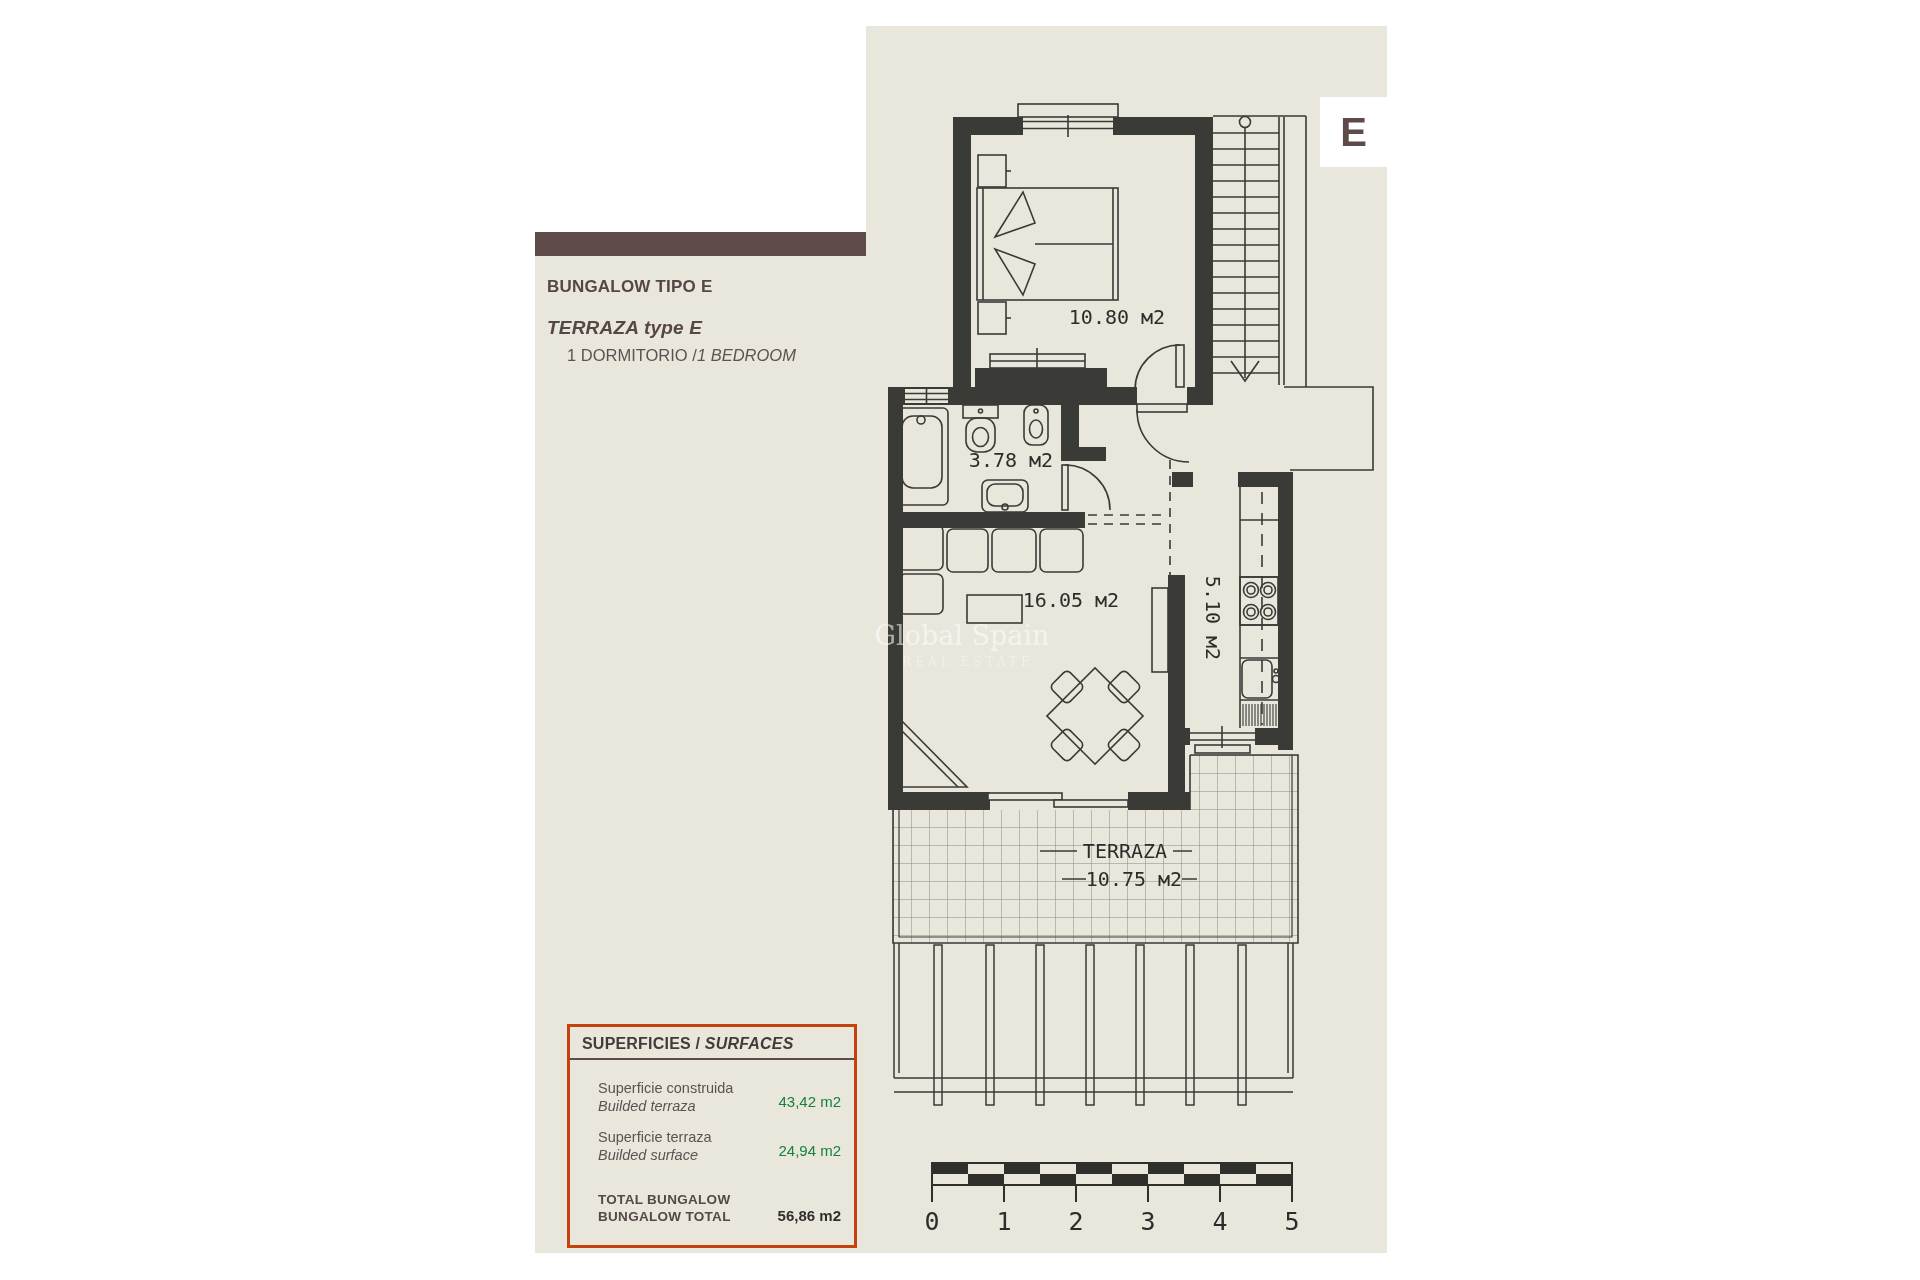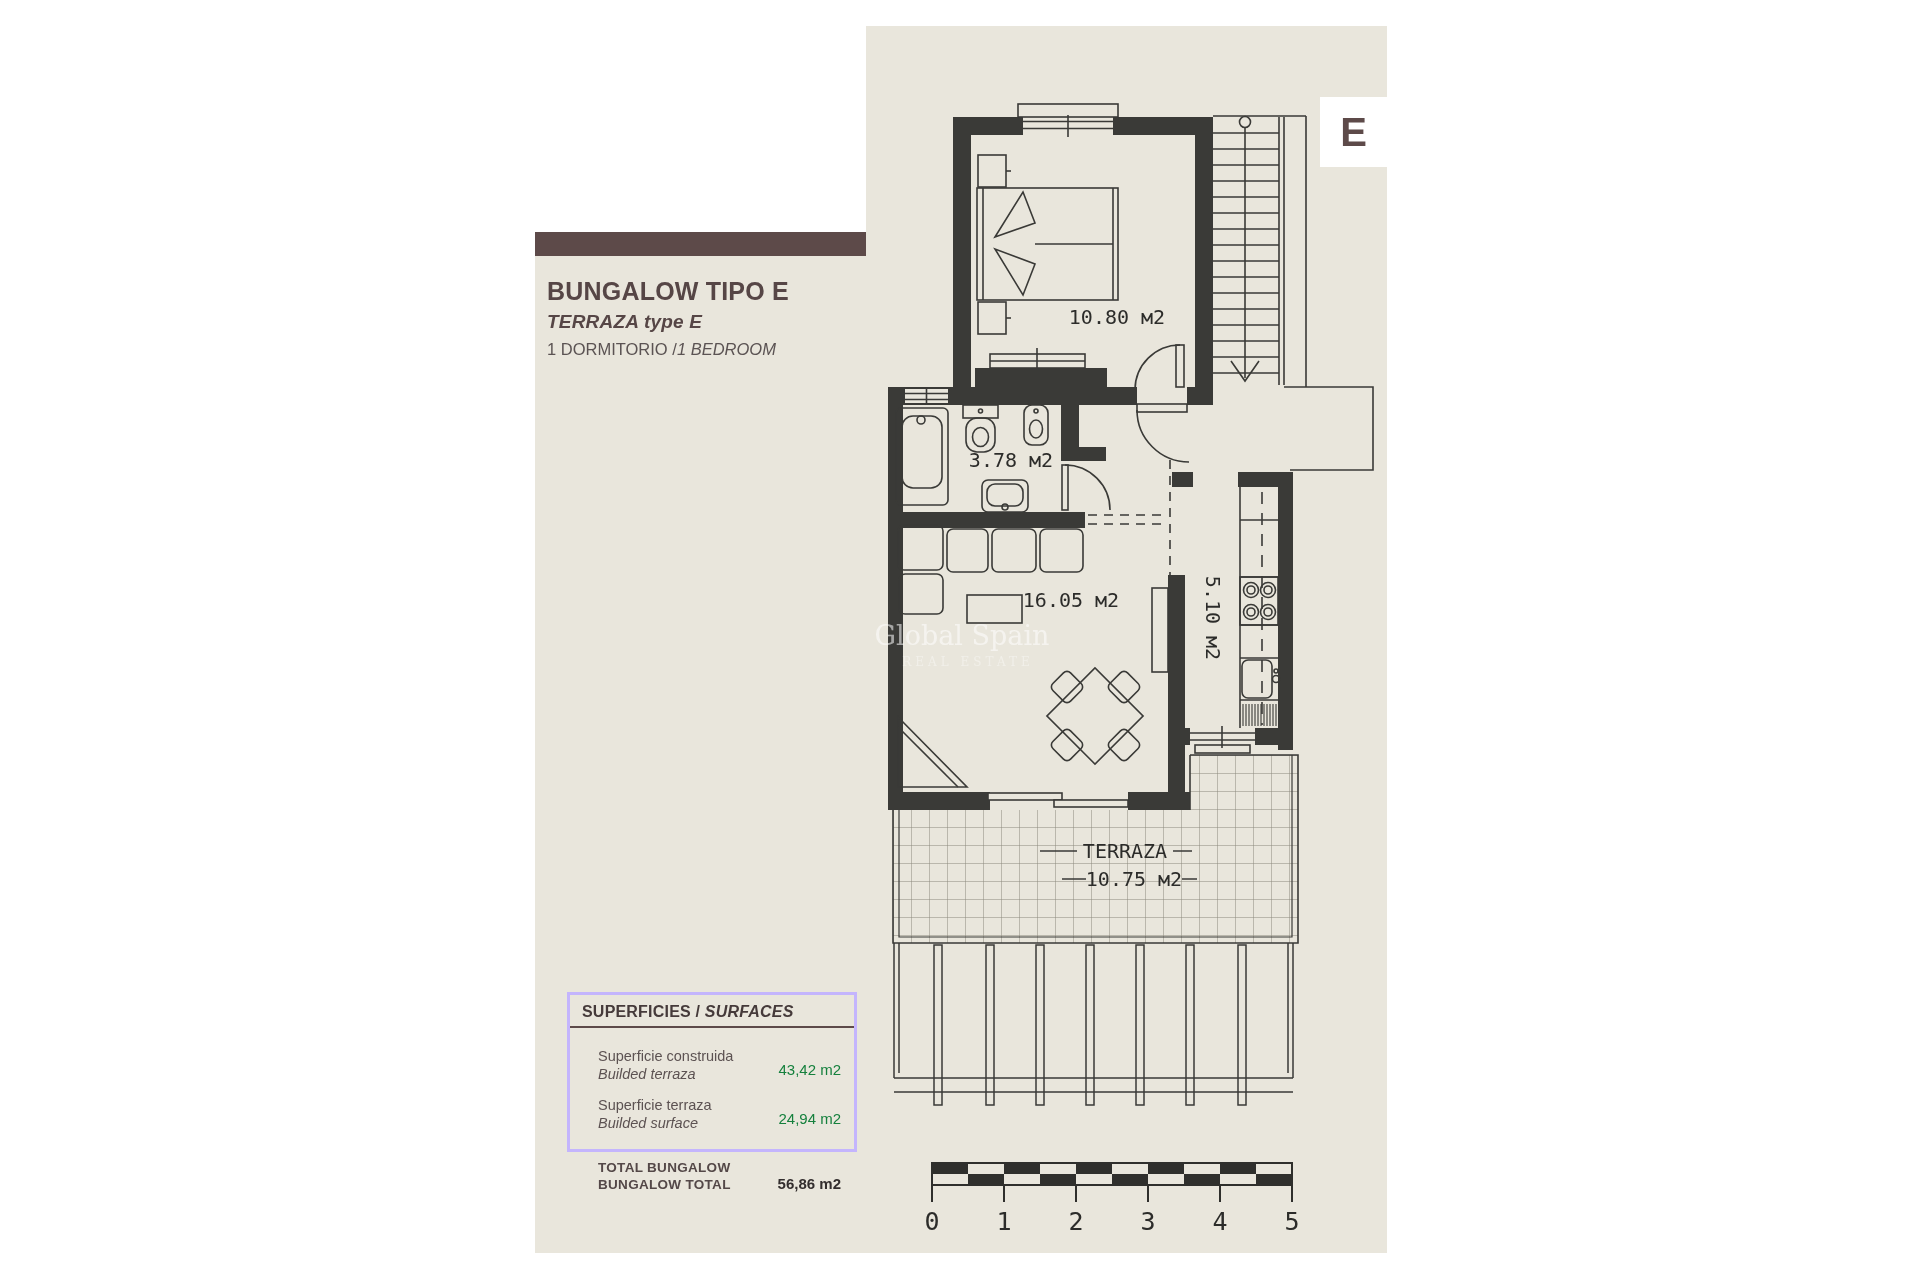--- a/index.html
+++ b/index.html
@@ -4,30 +4,30 @@
 <style>
   html,body{margin:0;padding:0;background:#ffffff;}
   .stage{position:relative;width:1920px;height:1280px;background:#ffffff;overflow:hidden;
          font-family:"Liberation Sans",sans-serif;}
   .beige{position:absolute;background:#e9e6dc;}
   #beige-right{left:866px;top:26px;width:521px;height:1227px;}
   #beige-left{left:535px;top:256px;width:331px;height:997px;}
   #brown-bar{position:absolute;left:535px;top:232px;width:331px;height:24px;background:#5d4a49;}
   
   .title-block{position:absolute;left:547px;top:277px;color:#564646;}
-  .title-block .t1{font-size:25px;font-weight:bold;margin-bottom:5px;letter-spacing:.2px;}
+  .title-block .t1{font-size:17px;font-weight:bold;margin-bottom:20px;letter-spacing:.2px;}
   .title-block .t2{font-size:19px;font-weight:bold;font-style:italic;margin-bottom:7px;letter-spacing:.2px;}
-  .title-block .t3{font-size:16.5px;color:#5b5353;}
+  .title-block .t3{font-size:16.5px;color:#5b5353;margin-left:20px;}
   .title-block .t3 .it{font-style:italic;}
   
   .badge{position:absolute;left:1320px;top:97px;width:67px;height:70px;background:#ffffff;
          display:flex;align-items:center;justify-content:center;}
   .badge span{font-size:40px;font-weight:bold;color:#5d4a49;}
   
-  .surf{position:absolute;left:567px;top:992px;width:290px;height:160px;border:3px solid #c4b5fd;
+  .surf{position:absolute;left:567px;top:1024px;width:290px;height:224px;border:3px solid #c2410c;
         box-sizing:border-box;}
   .surf-header{padding:8px 12px 5px 12px;border-bottom:2px solid #5d4a49;font-size:16px;
         font-weight:bold;color:#453a3a;letter-spacing:.2px;}
   .surf-header .it{font-style:italic;}
   .surf-body{padding:19px 13px 0 28px;}
   .surf-row{display:flex;justify-content:space-between;margin-bottom:13px;}
   .surf-row .es{font-size:14.5px;color:#5c5252;line-height:18px;}
   .surf-row .en{font-size:14.5px;font-style:italic;color:#5c5252;line-height:18px;}
   .surf-row .val{font-size:15px;color:#15803d;align-self:center;margin-top:8px;}
   .surf-total{display:flex;justify-content:space-between;margin-top:27px;}

